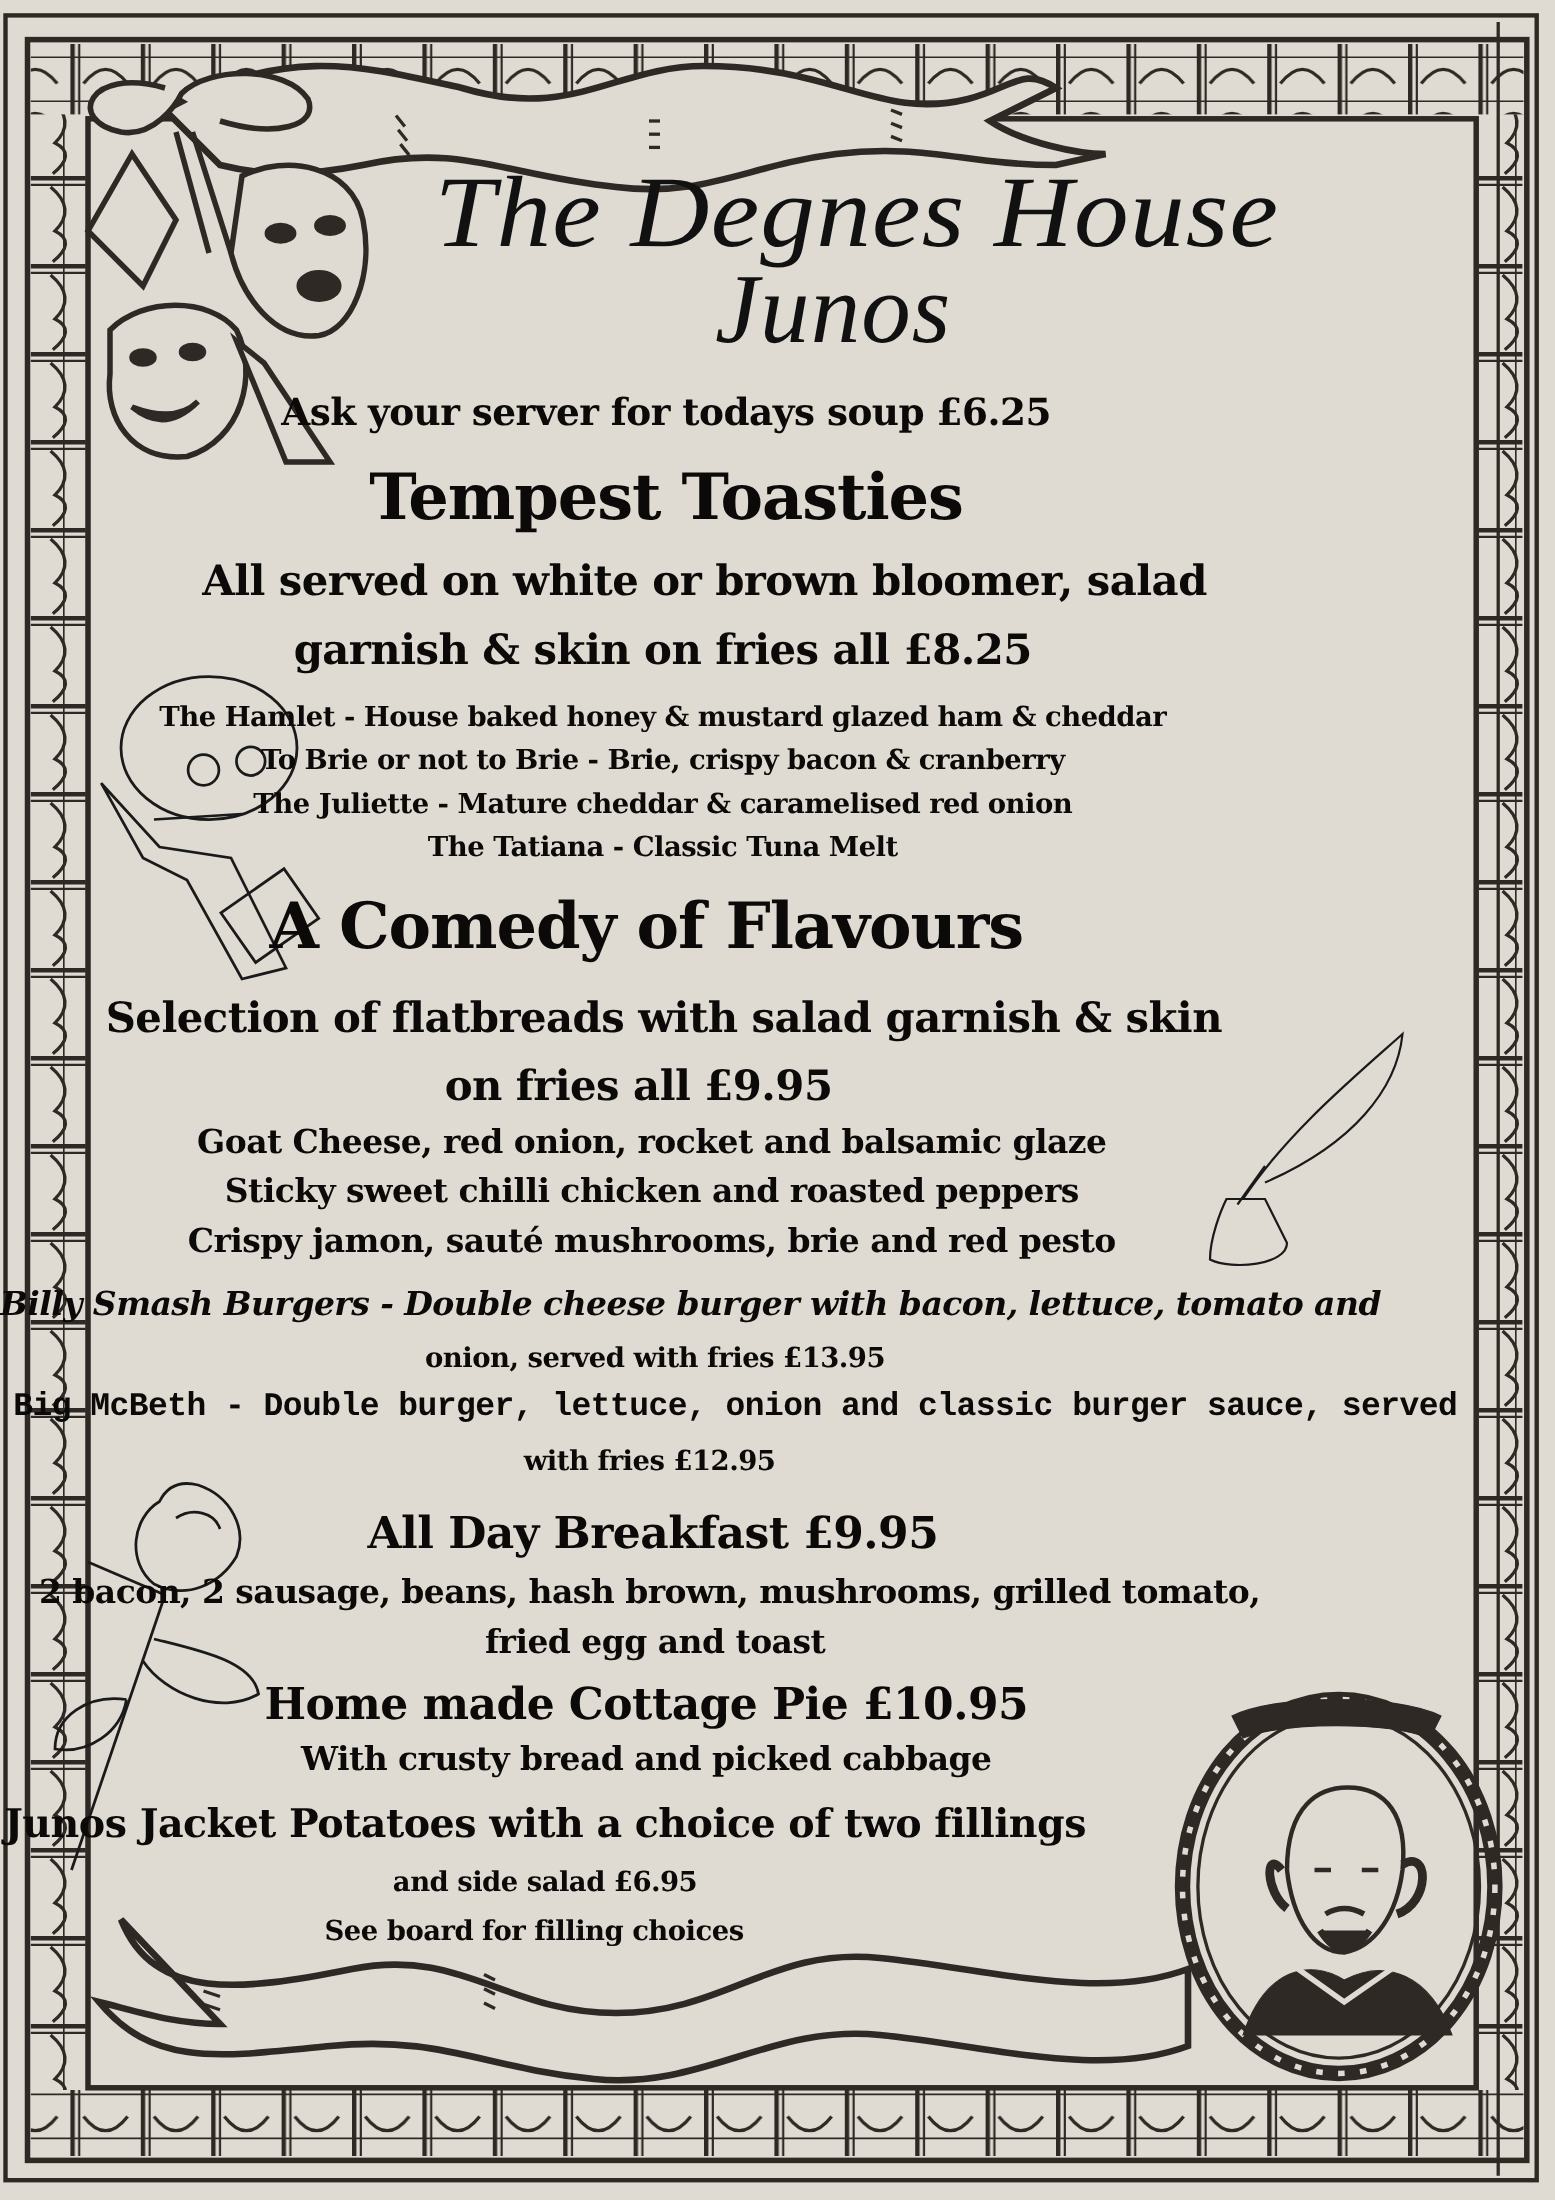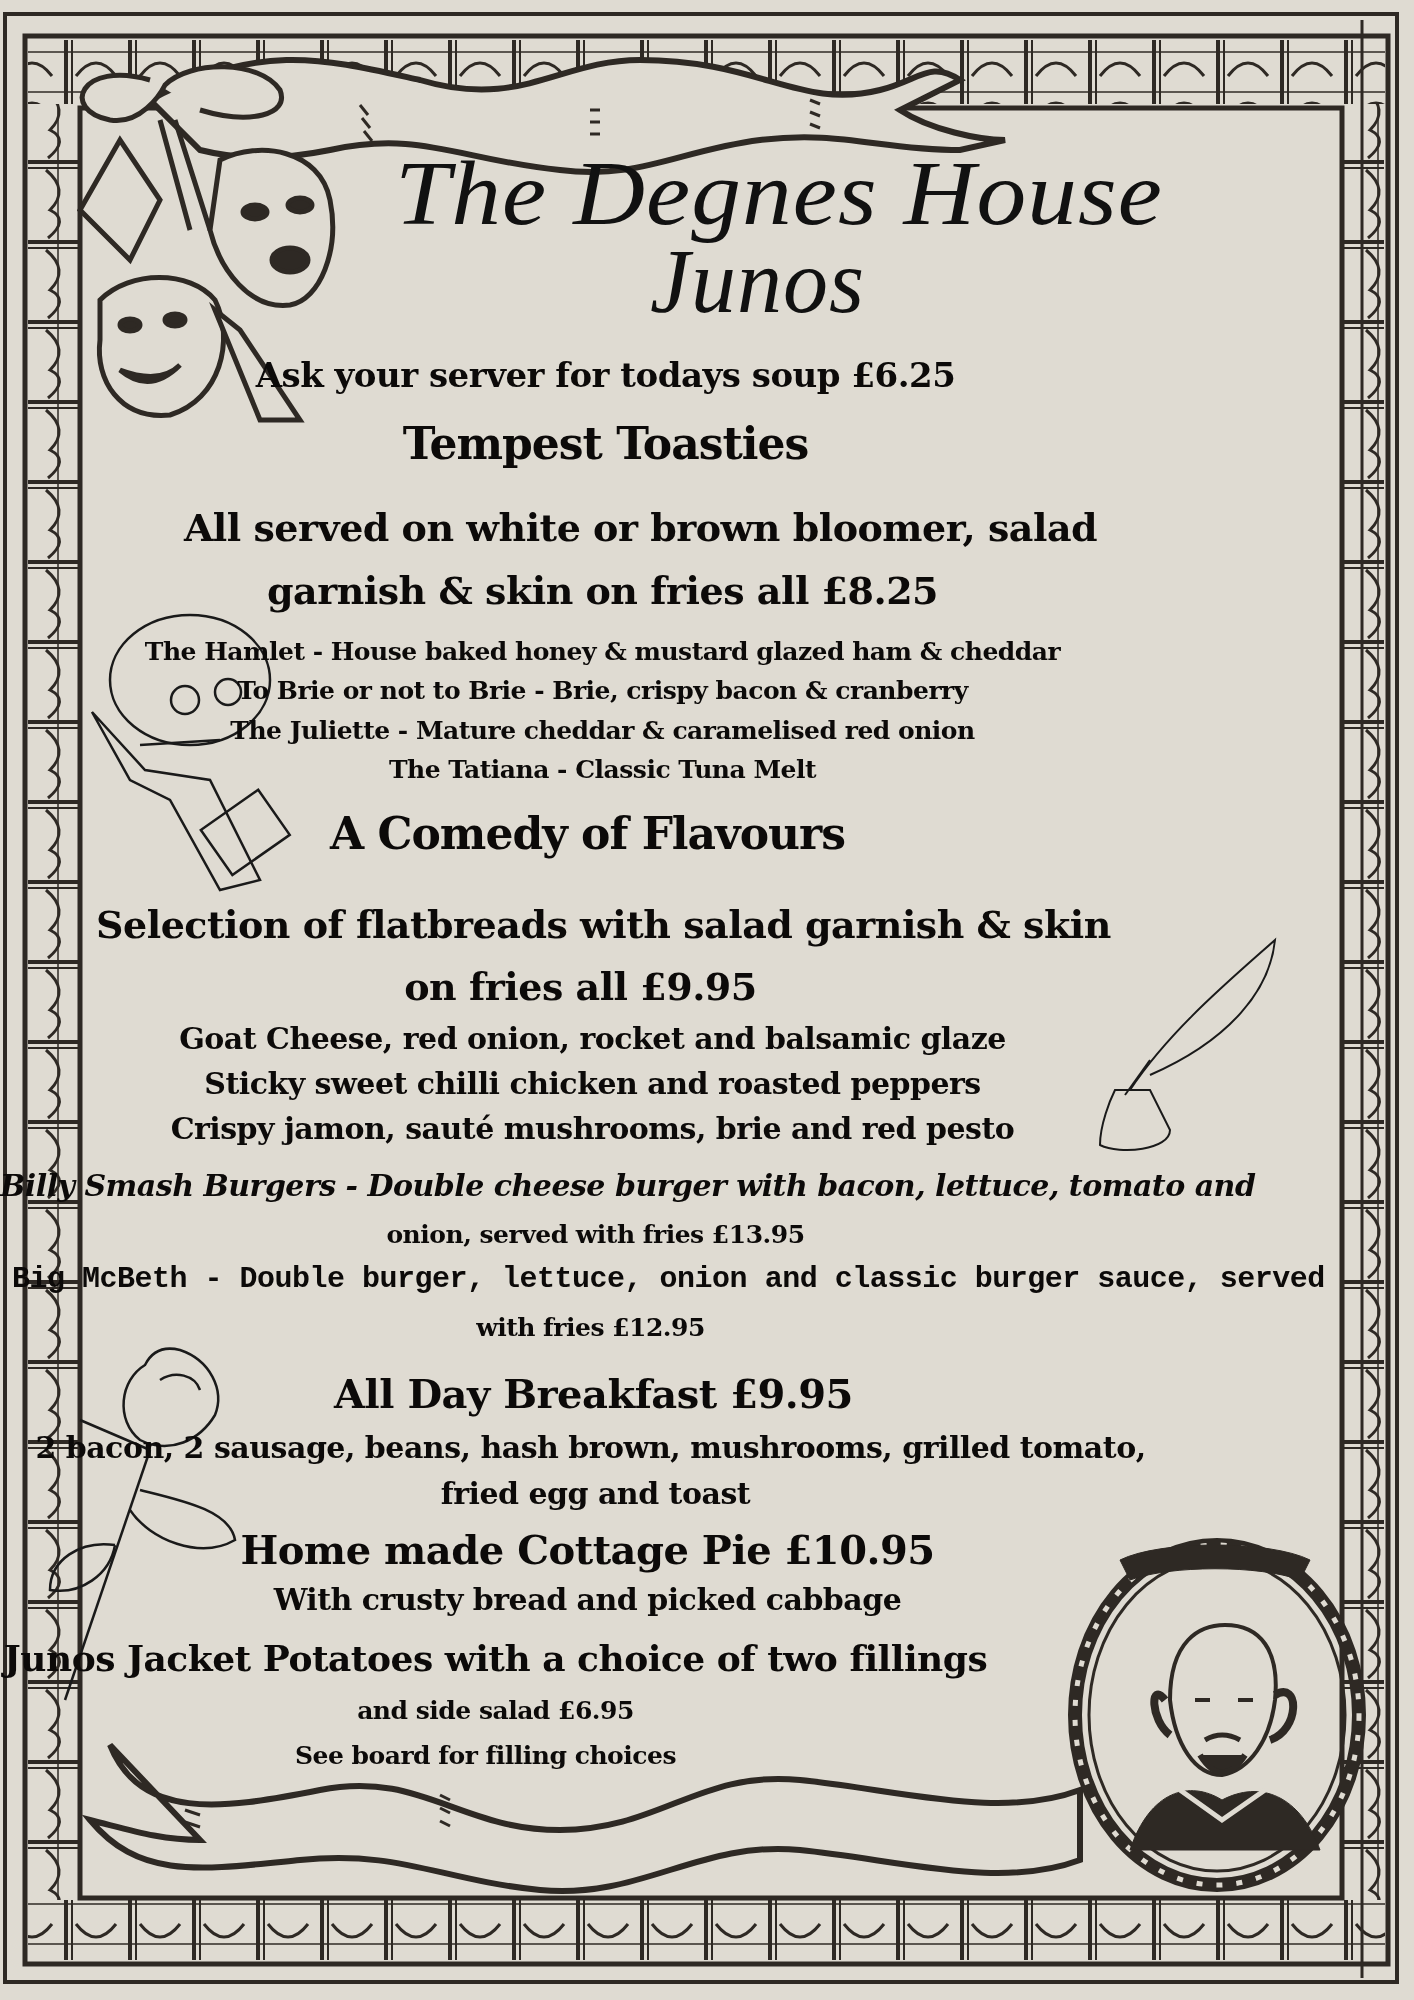--- a/index.html
+++ b/index.html
@@ -15,21 +15,21 @@
     position: absolute; left: 0; top: 0; width: 1414px; text-align: center;
   }
   .line { position: absolute; left: 0; width: 1211px; text-align: center; font-weight: bold; white-space: nowrap; letter-spacing: -0.5px; }
   .title {
     position: absolute; font-family: "DejaVu Serif", serif; font-style: italic;
     font-weight: normal; color: #111; letter-spacing: 1px;
   }
   .t1 { left: 395px; top: 140px; font-size: 92px; transform: scaleX(1.08); transform-origin: left top; font-family: "Liberation Serif", serif; }
   .t2 { left: 650px; top: 230px; font-size: 90px; font-family: "Liberation Serif", serif; }
   .soup { top: 352px; font-size: 34px; }
-  .h1 { font-size: 44px; letter-spacing: -1px; }
+  .h1 { font-size: 58px; letter-spacing: -1px; }
   .sub { font-size: 38px; }
   .item { font-size: 25px; }
   .item-lg { font-size: 30px; }
   .h2 { font-size: 40px; }
 </style>
 </head>
 <body>
 
 <svg class="frame-svg" viewBox="0 0 1414 2000" xmlns="http://www.w3.org/2000/svg">
   <defs>

